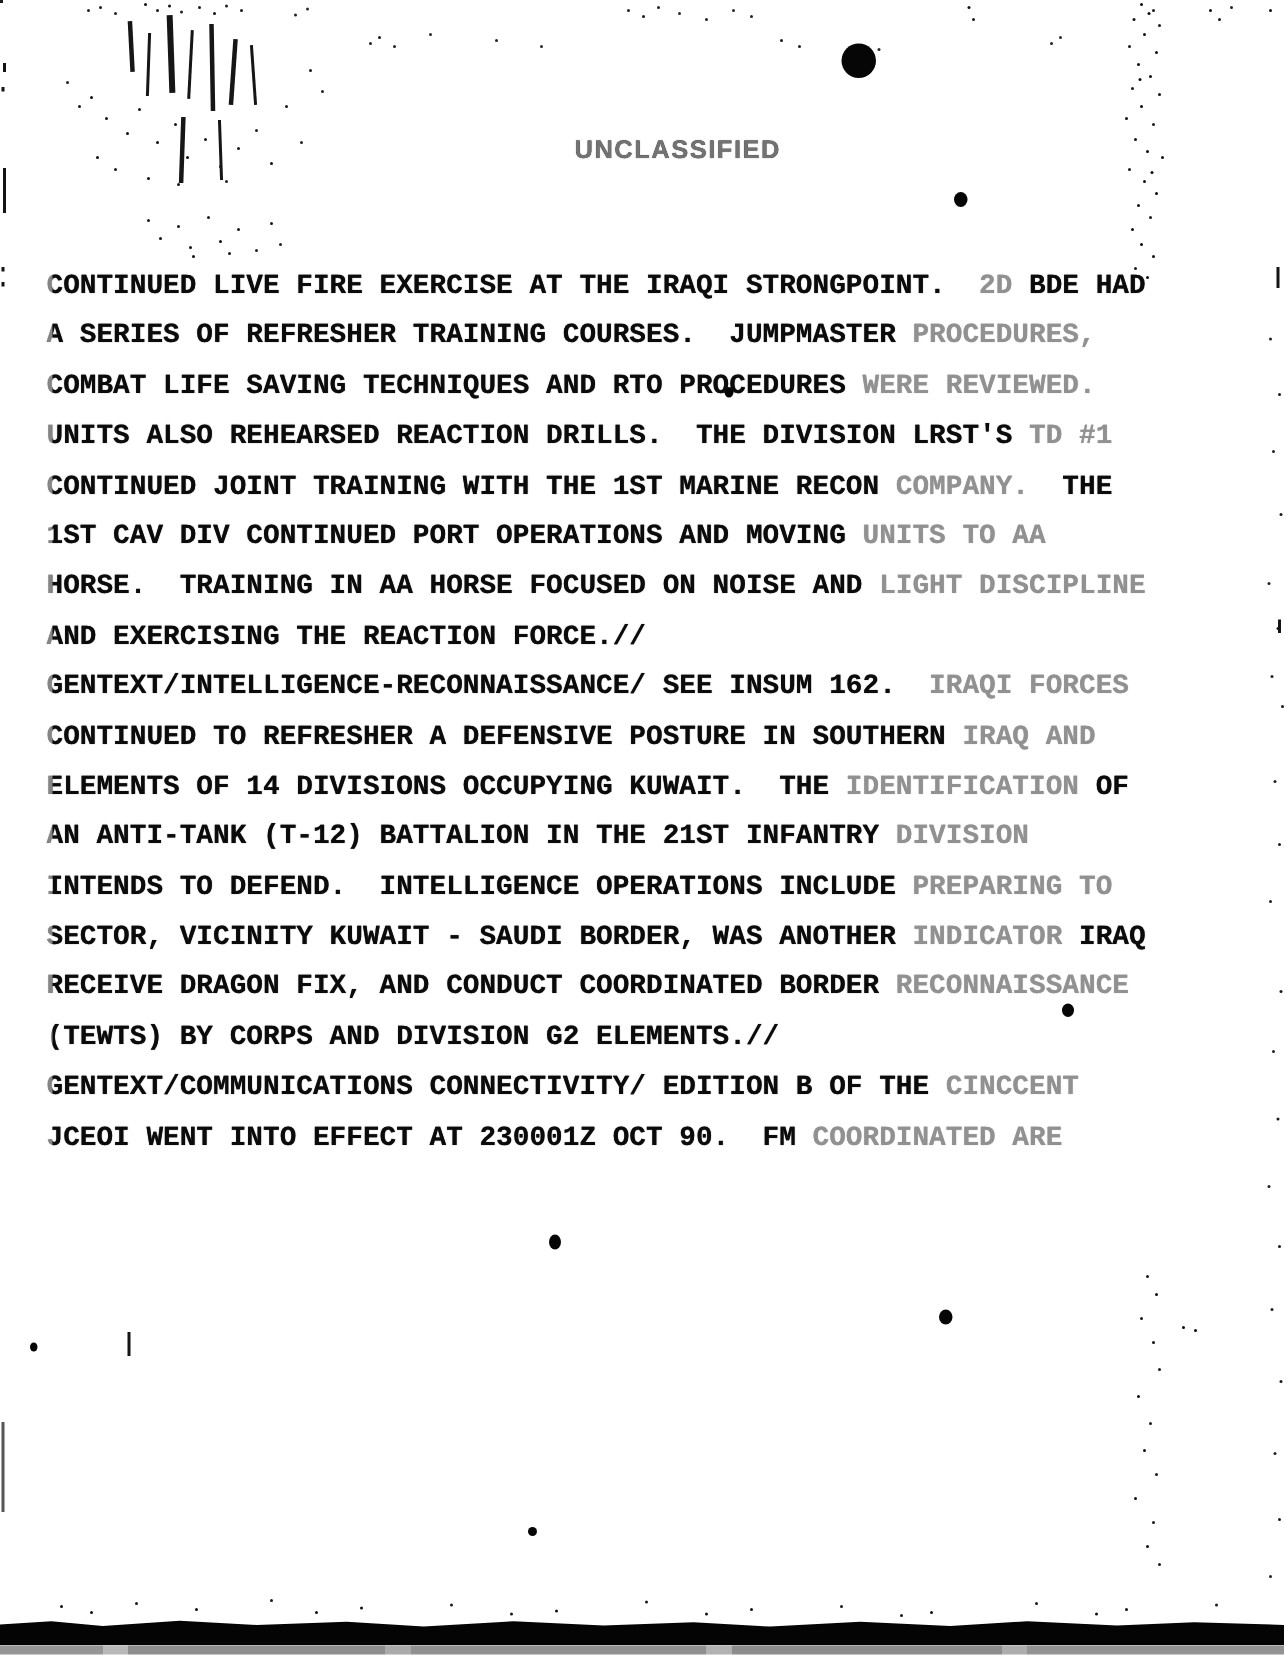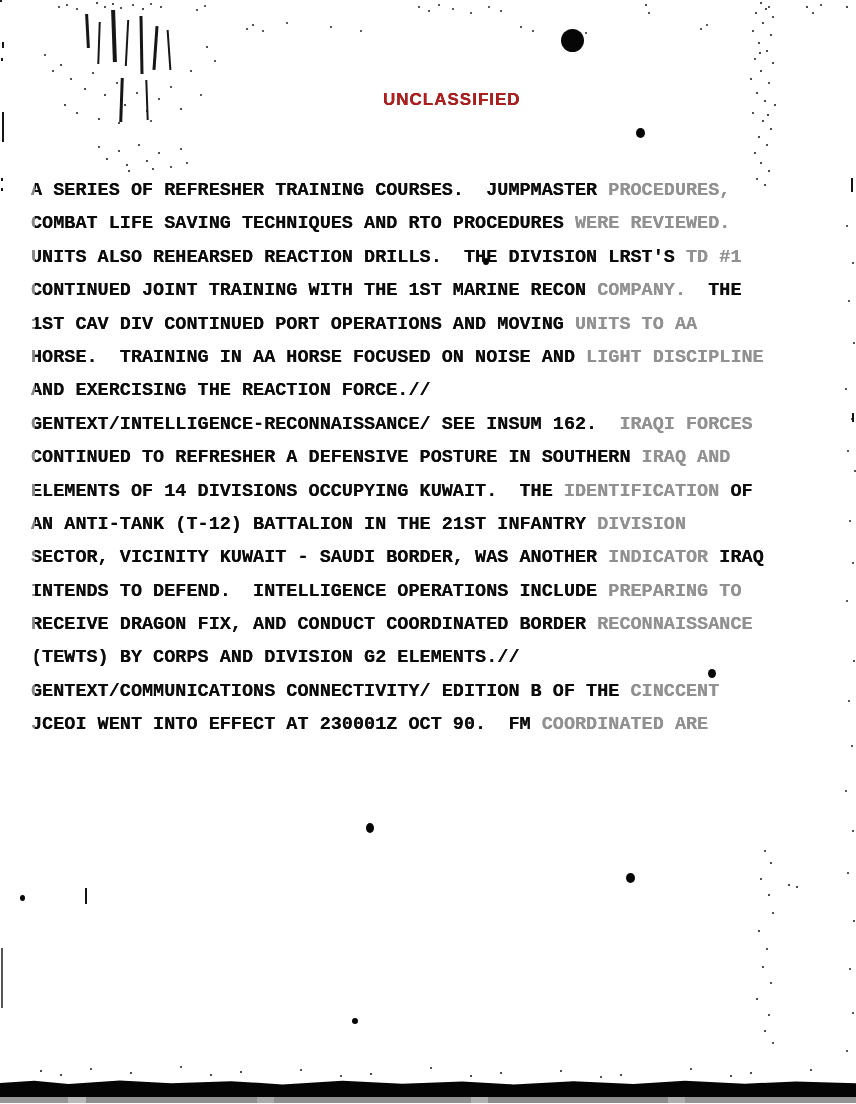--- a/index.html
+++ b/index.html
@@ -3,21 +3,21 @@
 <meta charset="utf-8">
 <style>
   html,body{margin:0;padding:0;}
   body{width:856px;height:1104px;position:relative;background:#ffffff;overflow:hidden;
        font-family:"Liberation Mono","DejaVu Sans Mono",monospace;}
   .page{position:absolute;inset:0;background:#fff;}
 
   
   .classification{position:absolute;left:383px;top:90px;
     font-family:"Liberation Sans","DejaVu Sans",sans-serif;
-    font-weight:700;font-size:17px;letter-spacing:1px;color:#b91c1c;
+    font-weight:700;font-size:17px;letter-spacing:1px;color:#737373;
     text-shadow:0 0 .5px #000;}
 
   
   .date-line{position:absolute;left:9px;top:117px;font-size:18.5px;font-weight:700;
     color:#0b0b0b;white-space:pre;text-shadow:0 0 .6px rgba(0,0,0,.85);}
 
   
   .doc-body{position:absolute;left:31px;top:174px;width:790px;font-size:18.5px;
     font-weight:700;color:#0b0b0b;text-shadow:0 0 .6px rgba(0,0,0,.85);}
   .doc-line{height:33.4px;line-height:33.4px;white-space:pre;}
@@ -120,33 +120,34 @@
   <div class="tick" style="left:1px;top:58px;width:2px;height:3px"></div>
   <div class="tick" style="left:2px;top:112px;width:2px;height:30px"></div>
   <div class="tick" style="left:1px;top:178px;width:2px;height:3px"></div>
   <div class="tick" style="left:1px;top:188px;width:2px;height:3px"></div>
   <div class="tick" style="left:1px;top:948px;width:1.5px;height:60px;background:#555"></div>
   <div class="tick" style="left:851px;top:178px;width:2px;height:14px"></div>
   <div class="tick" style="left:852px;top:413px;width:2px;height:9px"></div>
 
   <div class="classification">UNCLASSIFIED</div>
   <div class="doc-body">
+      <div class="doc-line"><span>CONTINUED LIVE FIRE EXERCISE AT THE IRAQI STRONGPOINT.  </span><span class="faded">2D</span><span> BDE HAD</span></div>
       <div class="doc-line"><span>A SERIES OF REFRESHER TRAINING COURSES.  JUMPMASTER </span><span class="faded">PROCEDURES,</span></div>
       <div class="doc-line"><span>COMBAT LIFE SAVING TECHNIQUES AND RTO PROCEDURES </span><span class="faded">WERE REVIEWED.</span></div>
       <div class="doc-line"><span>UNITS ALSO REHEARSED REACTION DRILLS.  THE DIVISION LRST'S </span><span class="faded">TD #1</span></div>
       <div class="doc-line"><span>CONTINUED JOINT TRAINING WITH THE 1ST MARINE RECON </span><span class="faded">COMPANY.</span><span>  THE</span></div>
       <div class="doc-line"><span>1ST CAV DIV CONTINUED PORT OPERATIONS AND MOVING </span><span class="faded">UNITS TO AA</span></div>
       <div class="doc-line"><span>HORSE.  TRAINING IN AA HORSE FOCUSED ON NOISE AND </span><span class="faded">LIGHT DISCIPLINE</span></div>
       <div class="doc-line"><span>AND EXERCISING THE REACTION FORCE.//</span></div>
       <div class="doc-line"><span>GENTEXT/INTELLIGENCE-RECONNAISSANCE/ SEE INSUM 162.  </span><span class="faded">IRAQI FORCES</span></div>
       <div class="doc-line"><span>CONTINUED TO REFRESHER A DEFENSIVE POSTURE IN SOUTHERN </span><span class="faded">IRAQ AND</span></div>
       <div class="doc-line"><span>ELEMENTS OF 14 DIVISIONS OCCUPYING KUWAIT.  THE </span><span class="faded">IDENTIFICATION</span><span> OF</span></div>
       <div class="doc-line"><span>AN ANTI-TANK (T-12) BATTALION IN THE 21ST INFANTRY </span><span class="faded">DIVISION</span></div>
+      <div class="doc-line"><span>INTENDS TO DEFEND.  INTELLIGENCE OPERATIONS INCLUDE </span><span class="faded">PREPARING TO</span></div>
       <div class="doc-line"><span>SECTOR, VICINITY KUWAIT - SAUDI BORDER, WAS ANOTHER </span><span class="faded">INDICATOR</span><span> IRAQ</span></div>
-      <div class="doc-line"><span>INTENDS TO DEFEND.  INTELLIGENCE OPERATIONS INCLUDE </span><span class="faded">PREPARING TO</span></div>
       <div class="doc-line"><span>RECEIVE DRAGON FIX, AND CONDUCT COORDINATED BORDER </span><span class="faded">RECONNAISSANCE</span></div>
       <div class="doc-line"><span>(TEWTS) BY CORPS AND DIVISION G2 ELEMENTS.//</span></div>
       <div class="doc-line"><span>GENTEXT/COMMUNICATIONS CONNECTIVITY/ EDITION B OF THE </span><span class="faded">CINCCENT</span></div>
       <div class="doc-line"><span>JCEOI WENT INTO EFFECT AT 230001Z OCT 90.  FM </span><span class="faded">COORDINATED ARE</span></div>
     </div>
   <div class="left-fade"></div>
 
   <div class="bottom-band"></div>
   <div class="bottom-gray"></div>
 </div>

